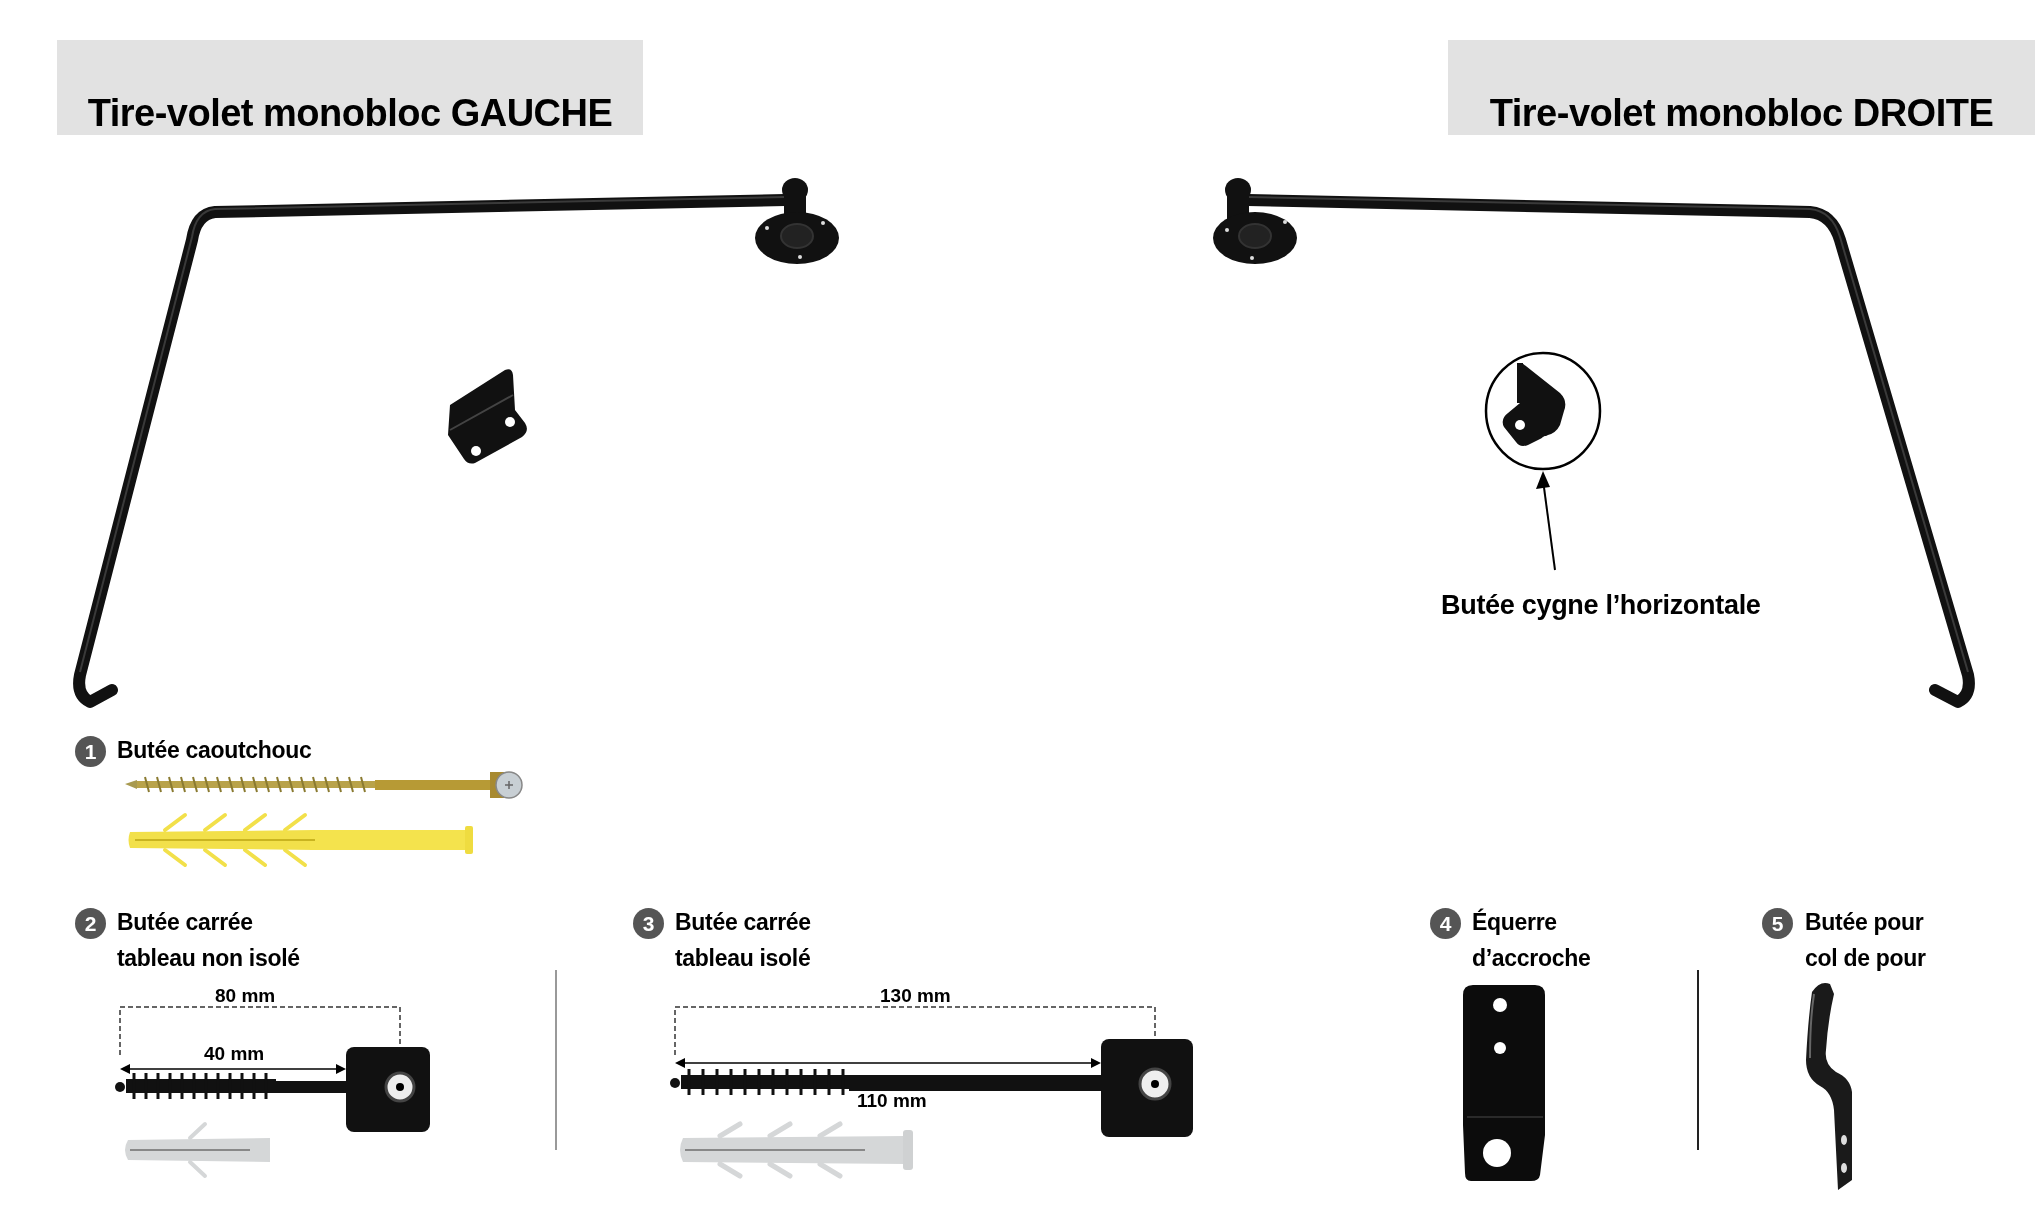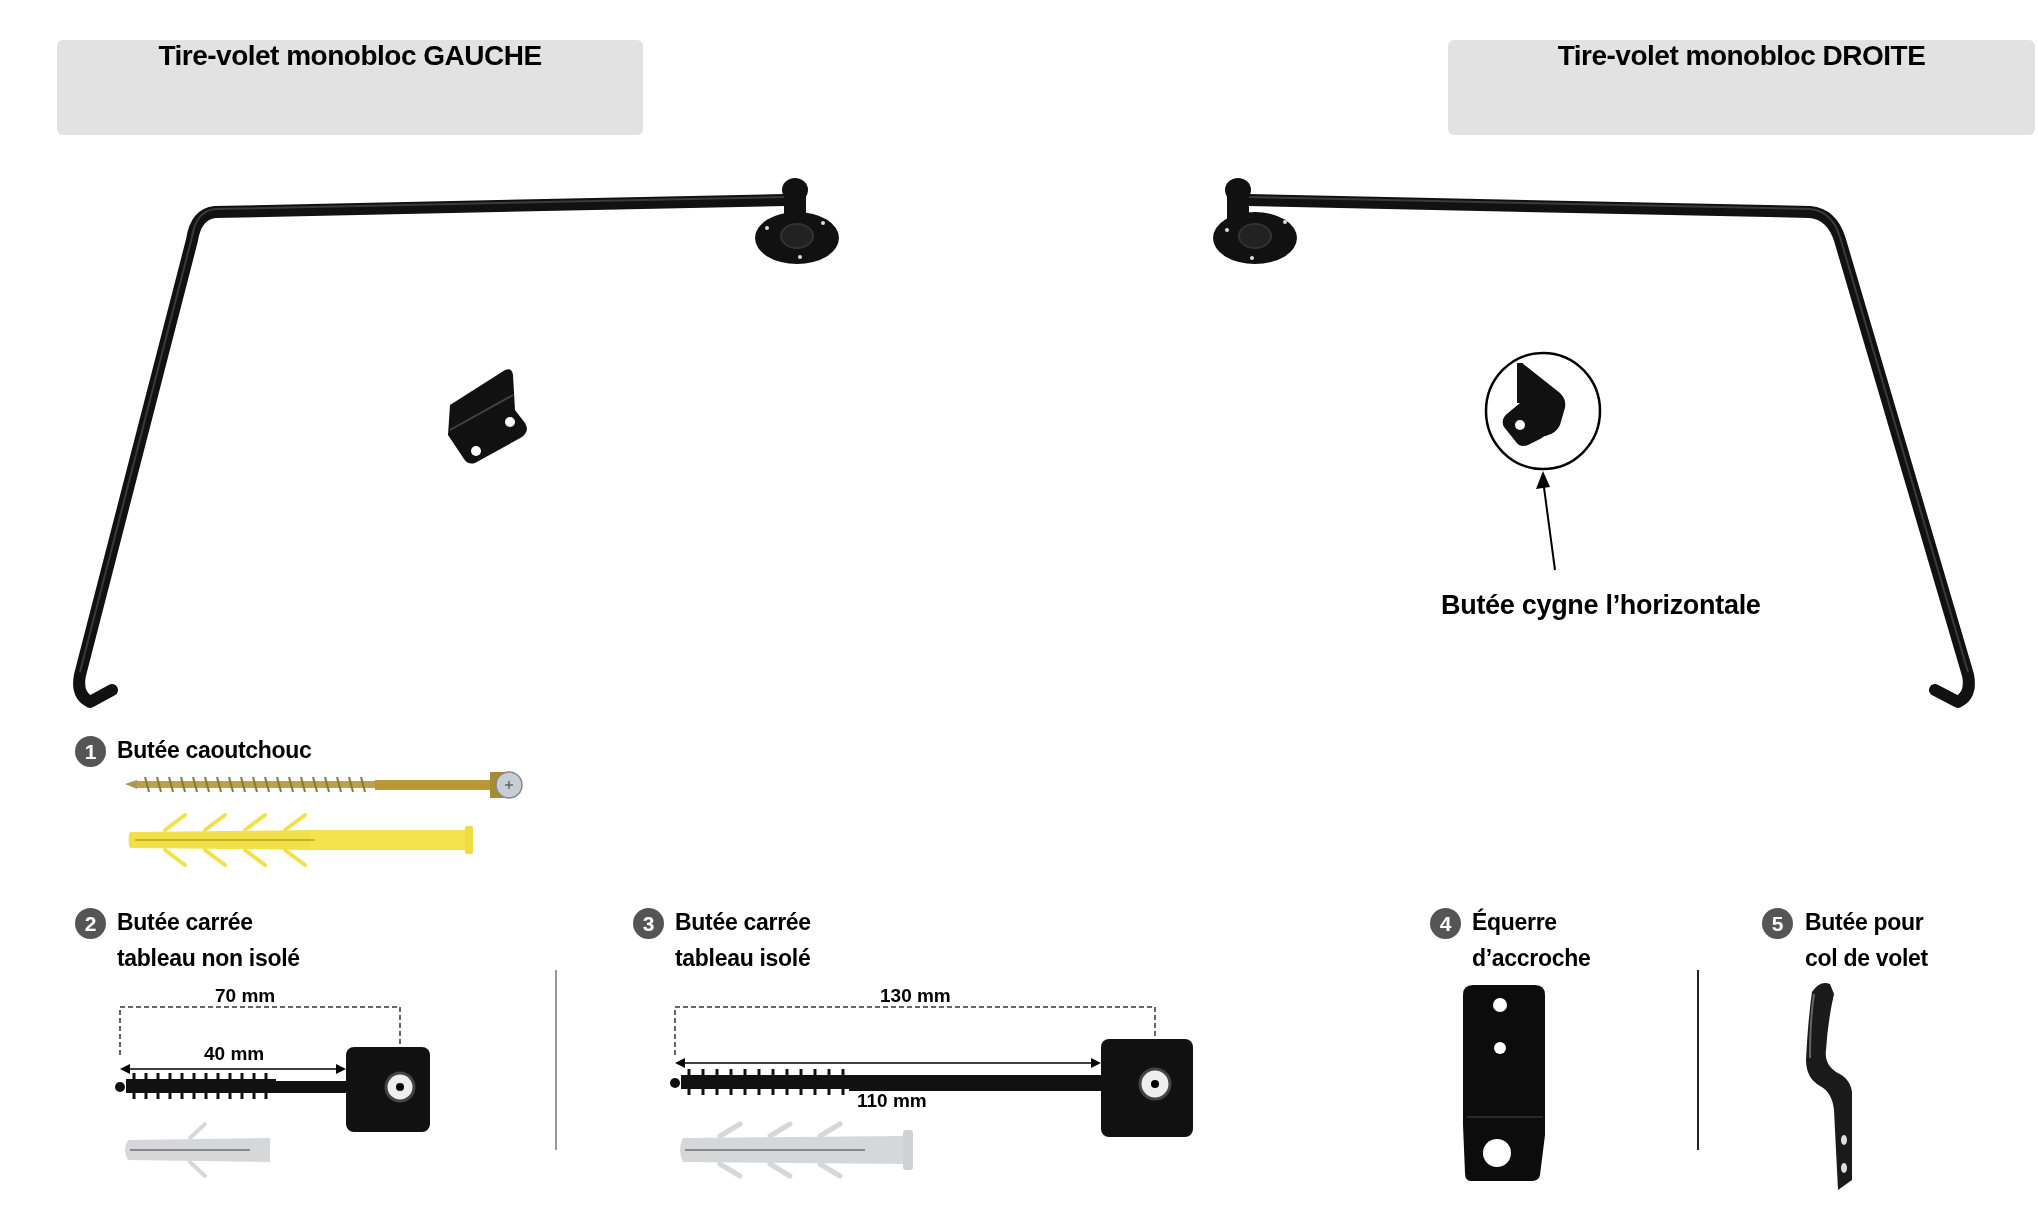--- a/index.html
+++ b/index.html
@@ -1,21 +1,21 @@
 <!DOCTYPE html>
 <html><head>
 <meta charset="utf-8">
 <style>
   html, body { margin:0; padding:0; background:#ffffff; }
   body { width:2038px; height:1206px; position:relative; overflow:hidden;
          font-family:"Liberation Sans", "DejaVu Sans", sans-serif; color:#000; }
   .abs { position:absolute; }
   .title-box { position:absolute; background:#e2e2e2; height:95px; display:flex;
-               align-items:flex-start; justify-content:center; font-weight:bold;
-               font-size:28px; letter-spacing:-0.5px;border-radius:6px; }
+               align-items:flex-end; justify-content:center; font-weight:bold;
+               font-size:38px; letter-spacing:-0.5px; }
   .item-label { position:absolute; font-weight:bold; font-size:23px; line-height:36px; letter-spacing:-0.3px; }
   .num-badge { position:absolute; width:31px; height:31px; border-radius:50%;
                background:#555; color:#fff; font-weight:bold; font-size:21px;
                display:flex; align-items:center; justify-content:center; }
   .dim { position:absolute; font-weight:bold; font-size:19px; }
   .caption { position:absolute; font-weight:bold; font-size:27px; letter-spacing:-0.3px; }
   svg { position:absolute; overflow:visible; }
 </style>
 </head>
 <body>
@@ -120,21 +120,21 @@
       <line x1="120" y1="40" x2="140" y2="55"></line>
       <line x1="160" y1="40" x2="180" y2="55"></line>
   </g>
 </svg>
 
 <div class="num-badge" style="left:75px; top:908px;">2</div>
 <div class="item-label" style="left:117px; top:904px;">
   <div>Butée carrée</div>
   <div>tableau non isolé</div>
 </div>
-<div class="dim" style="left:215px; top:985px;">70 mm</div>
+<div class="dim" style="left:215px; top:985px;">80 mm</div>
 <div class="dim" style="left:204px; top:1043px;">40 mm</div>
 <svg style="left:110px; top:995px;" width="340" height="160">
 
   <path d="M 10 60 L 10 12 L 290 12 L 290 90" fill="none" stroke="#333" stroke-width="1.5" stroke-dasharray="5,3"></path>
 
   <line x1="14" y1="74" x2="230" y2="74" stroke="#000" stroke-width="1.5"></line>
   <polygon points="10,74 20,69 20,79" fill="#000"></polygon>
   <polygon points="236,74 226,69 226,79" fill="#000"></polygon>
 
   <rect x="16" y="84" width="150" height="14" fill="#111"></rect>
@@ -226,20 +226,20 @@
   <line x1="12" y1="132" x2="88" y2="132" stroke="#2a2a2a" stroke-width="2"></line>
   <circle cx="45" cy="20" r="7" fill="#fff"></circle>
   <circle cx="45" cy="63" r="6" fill="#fff"></circle>
   <circle cx="42" cy="168" r="14" fill="#fff"></circle>
 </svg>
 <div class="abs" style="left:1697px; top:970px; width:2px; height:180px; background:#222;"></div>
 
 <div class="num-badge" style="left:1762px; top:908px;">5</div>
 <div class="item-label" style="left:1805px; top:904px;">
   <div>Butée pour</div>
-  <div>col de volet</div>
+  <div>col de pour</div>
 </div>
 <svg style="left:1790px; top:980px;" width="80" height="220">
   <path d="M 22 12 Q 30 0 40 4 L 44 14 Q 38 40 36 70 Q 34 84 46 92 Q 60 98 62 112 L 62 200 L 48 210 L 44 130 Q 42 112 30 106 Q 16 98 16 80 Q 18 40 22 12 Z" fill="#1a1a1a"></path>
   <path d="M 24 14 Q 20 40 20 78" stroke="#666" stroke-width="2" fill="none"></path>
   <ellipse cx="54" cy="160" rx="3" ry="5" fill="#ddd"></ellipse>
   <ellipse cx="54" cy="188" rx="3" ry="5" fill="#ddd"></ellipse>
 </svg>
 
 </body></html>

